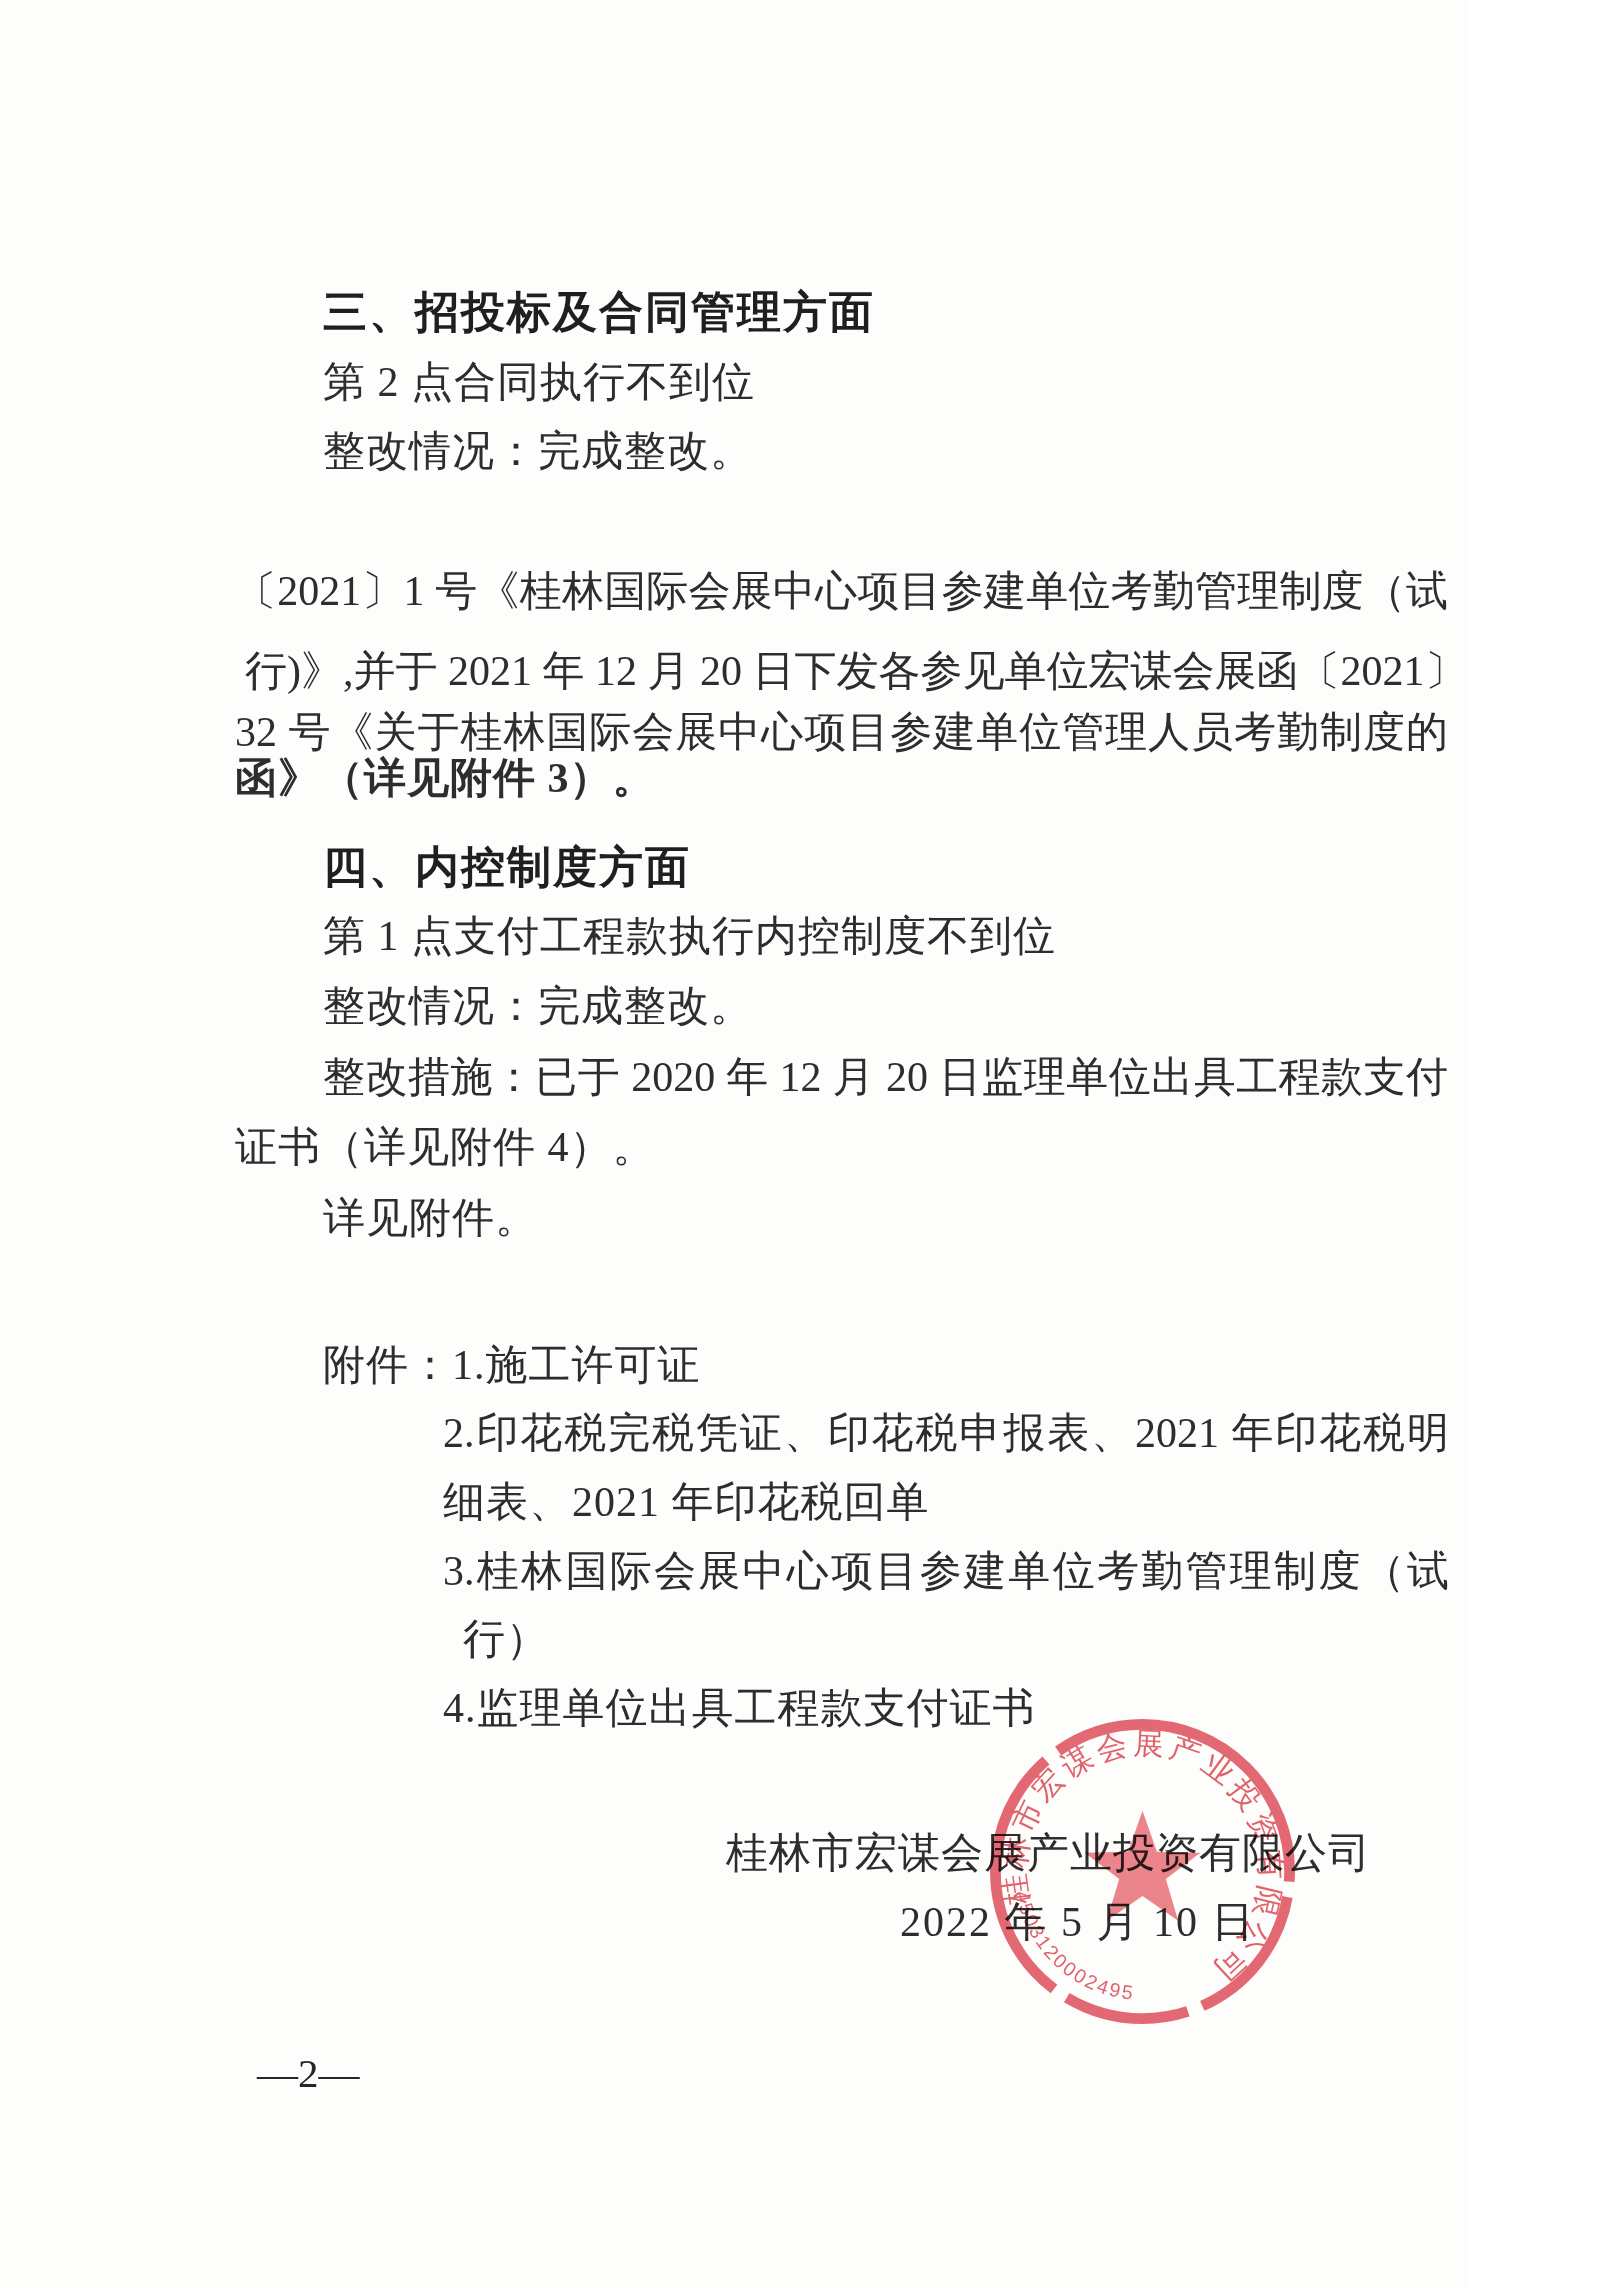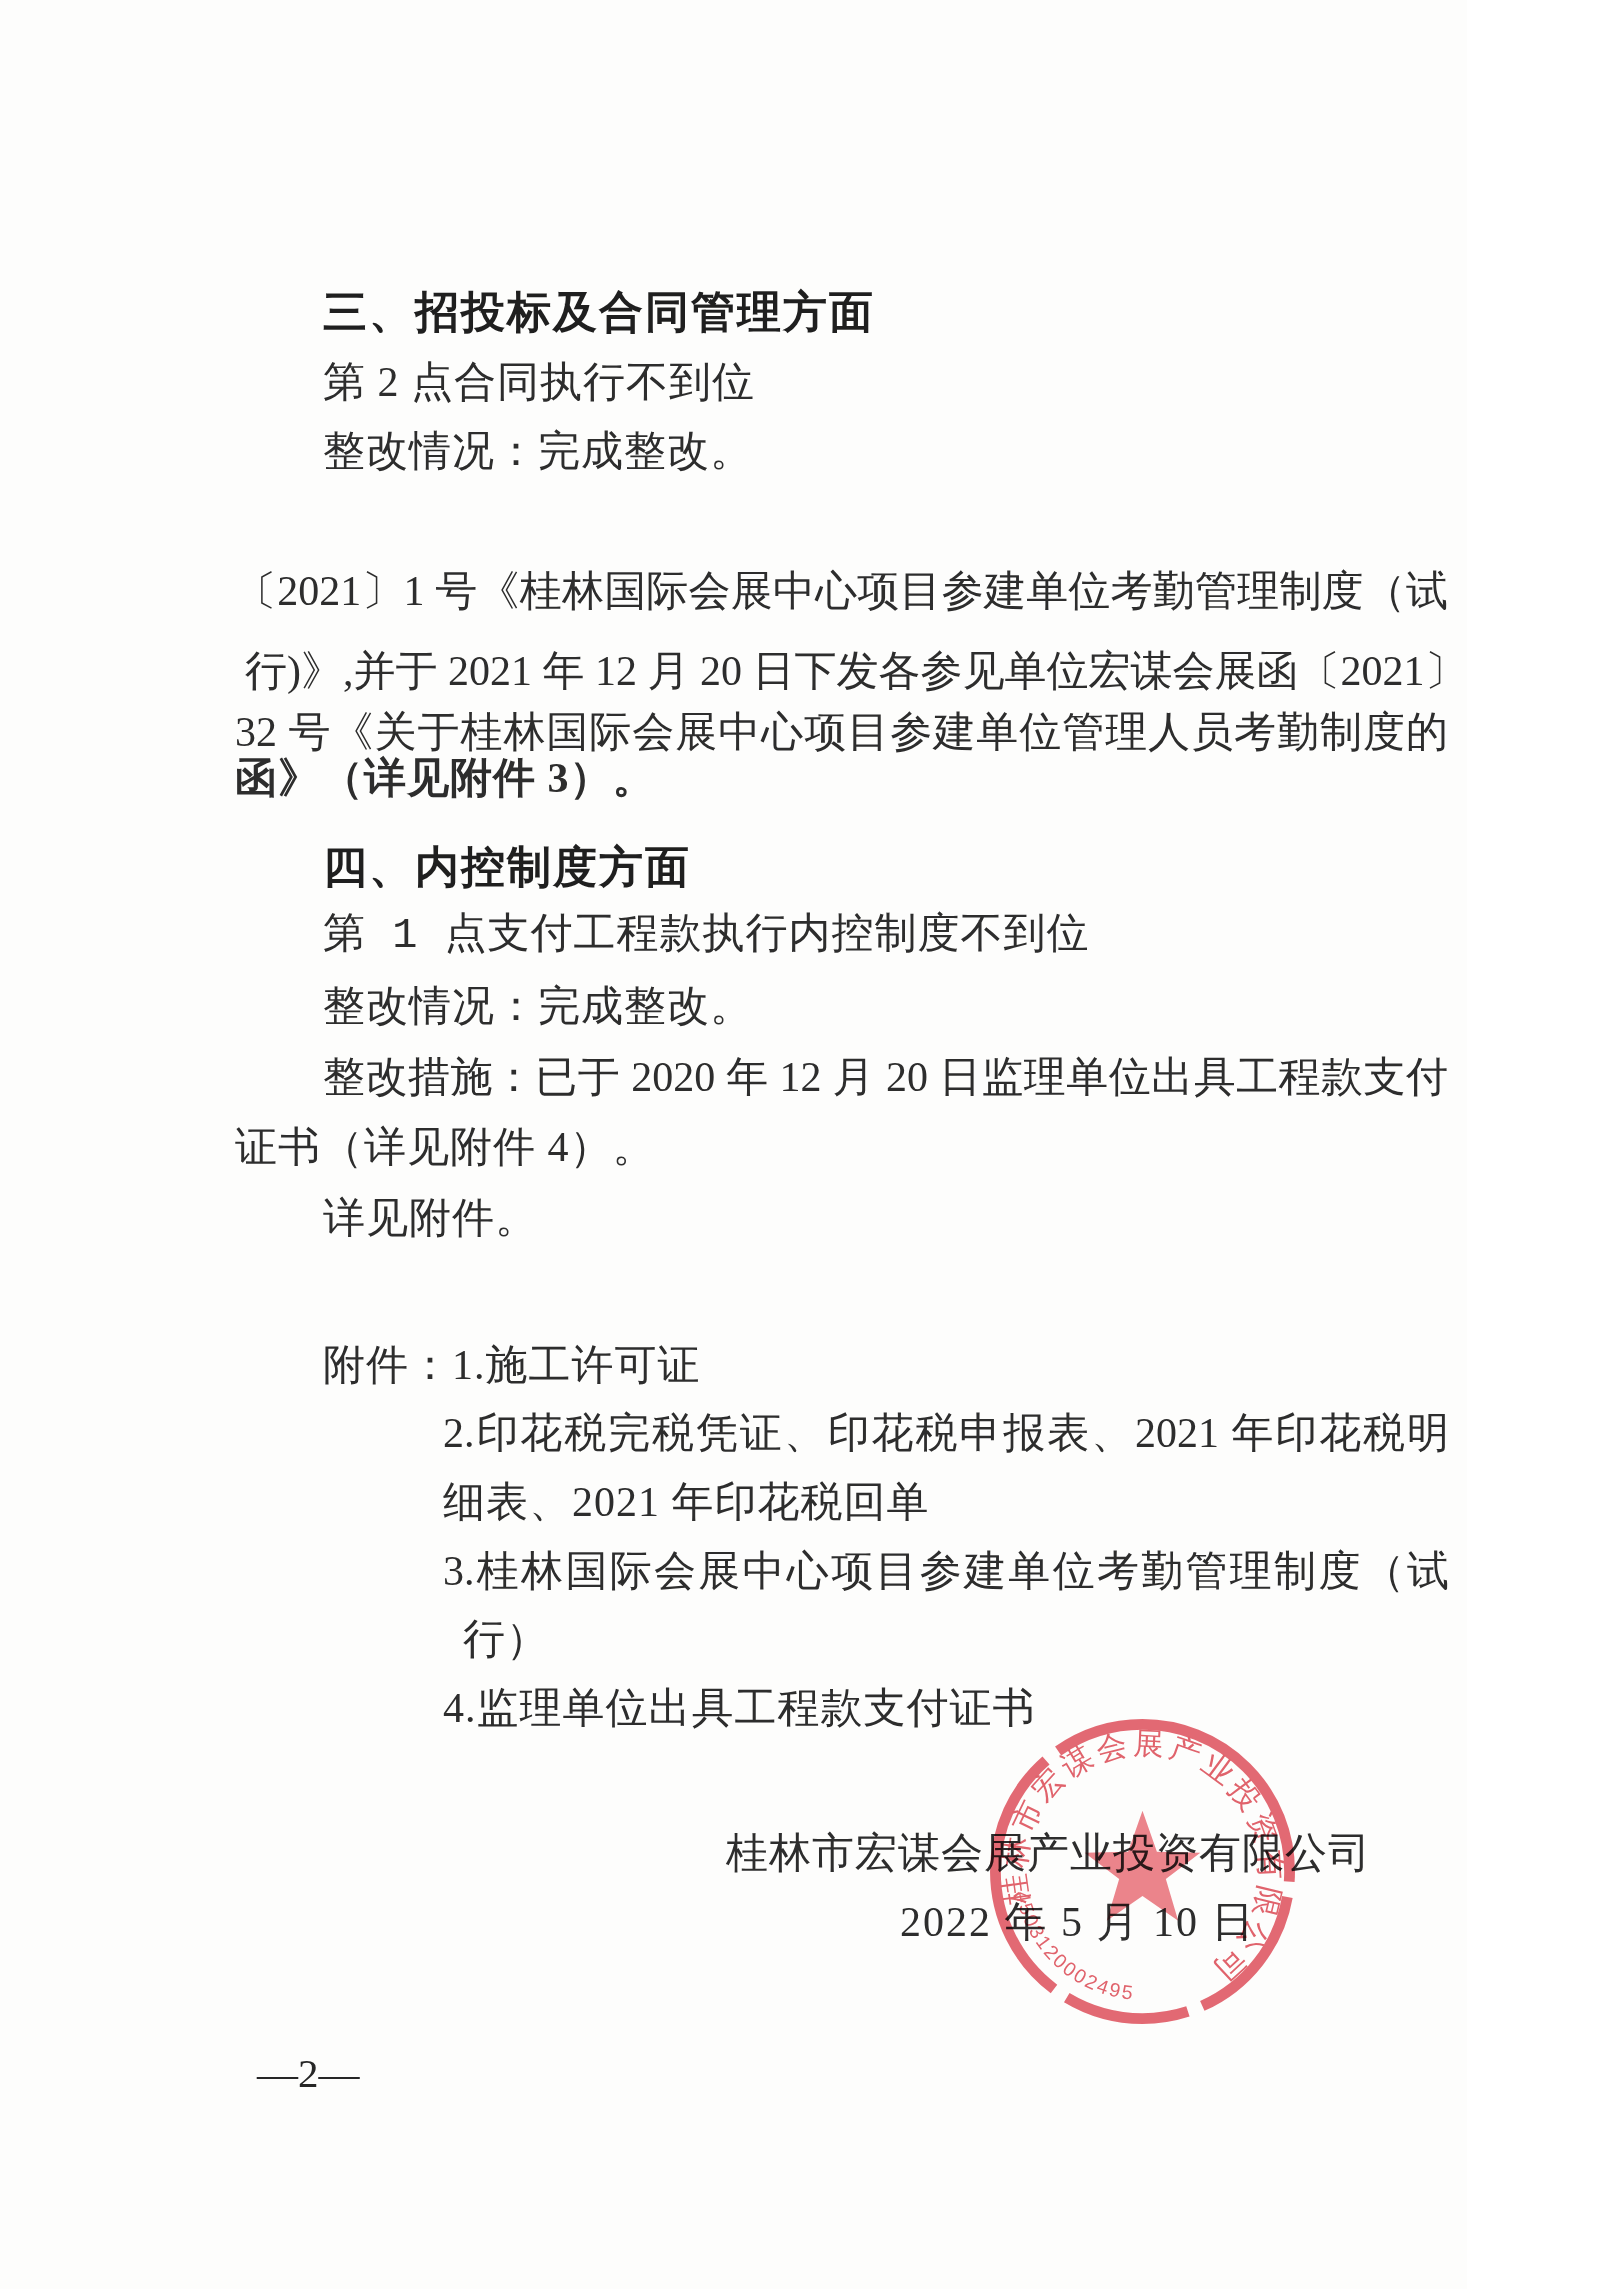--- a/index.html
+++ b/index.html
@@ -27,21 +27,21 @@
 
   <div class="line heading" style="left:323px;top:287px;">三、招投标及合同管理方面</div>
   <div class="line" style="left:323px;top:359px;">第 2 点合同执行不到位</div>
   <div class="line" style="left:323px;top:428px;">整改情况：完成整改。</div>
   <div class="line just" style="left:235px;top:568px;width:1213px;">〔2021〕1 号《桂林国际会展中心项目参建单位考勤管理制度（试</div>
   <div class="line just" style="left:245px;top:639px;width:1213px;margin-top:9px;">行)》,并于 2021 年 12 月 20 日下发各参见单位宏谋会展函〔2021〕</div>
   <div class="line just" style="left:235px;top:709px;width:1213px;">32 号《关于桂林国际会展中心项目参建单位管理人员考勤制度的</div>
   <div class="line" style="left:235px;top:755px;font-weight:bold;">函》（详见附件 3）。</div>
 
   <div class="line heading" style="left:323px;top:842px;">四、内控制度方面</div>
-  <div class="line" style="left:323px;top:913px;font-family:Liberation Mono, monospace;">第 1 点支付工程款执行内控制度不到位</div>
+  <div class="line" style="left:323px;top:913px;">第 1 点支付工程款执行内控制度不到位</div>
   <div class="line" style="left:323px;top:983px;">整改情况：完成整改。</div>
   <div class="line just" style="left:323px;top:1054px;width:1125px;">整改措施：已于 2020 年 12 月 20 日监理单位出具工程款支付</div>
   <div class="line" style="left:235px;top:1124px;">证书（详见附件 4）。</div>
 
   <div class="line" style="left:323px;top:1195px;">详见附件。</div>
 
   <div class="line" style="left:323px;top:1342px;"><span>附件：</span><span>1.施工许可证</span></div>
   <div class="line just" style="left:443px;top:1410px;width:1006px;">2.印花税完税凭证、印花税申报表、2021 年印花税明</div>
   <div class="line" style="left:443px;top:1479px;">细表、2021 年印花税回单</div>
   <div class="line just" style="left:443px;top:1548px;width:1006px;">3.桂林国际会展中心项目参建单位考勤管理制度（试</div>

